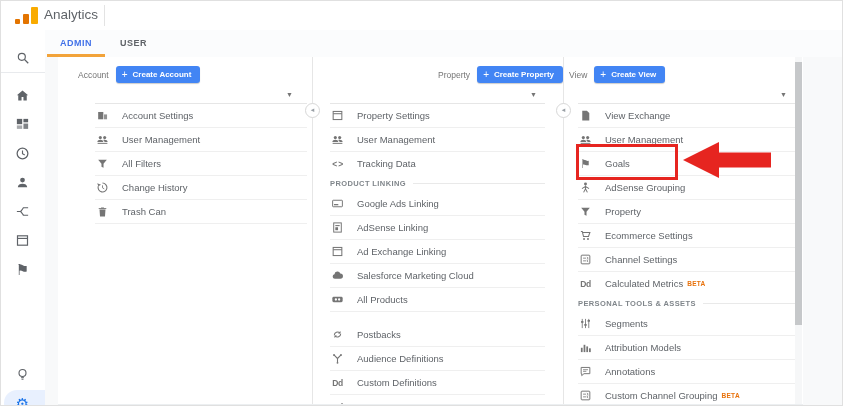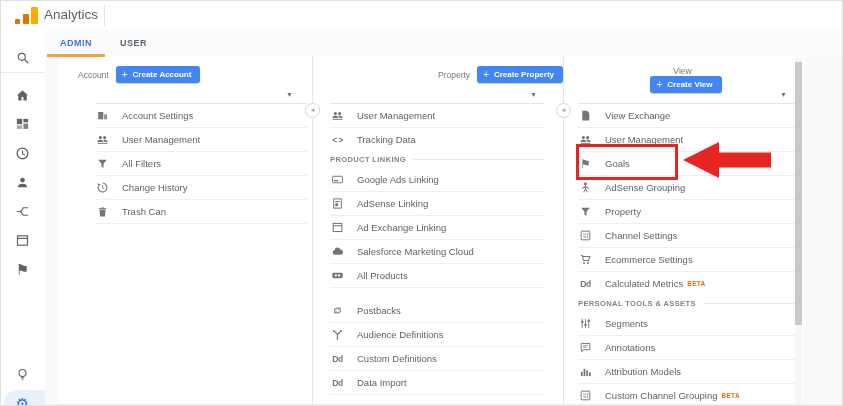--- a/index.html
+++ b/index.html
@@ -40,21 +40,21 @@
   #card{position:absolute;left:13px;top:0;width:745px;height:347px;background:#fff;border-bottom:1px solid #eceff1;}
   .vdiv{position:absolute;top:0;width:1px;height:347px;background:#e6e6e6;}
   #vdiv1{left:254px;} #vdiv2{left:505px;}
   .collapse-btn{position:absolute;top:46px;width:13px;height:13px;border:1px solid #d7d7d7;border-radius:50%;
     background:#fff;color:#9aa0a6;font-size:6px;line-height:13px;text-align:center;cursor:pointer;z-index:6;}
   #collapse1{left:247px;} #collapse2{left:498px;}
   .col{position:absolute;top:0;height:347px;overflow:hidden;}
   #col0{left:0;width:254px;} #col1{left:254px;width:251px;} #col2{left:505px;width:240px;}
   .col-head{position:relative;height:46px;}
   .head-top{display:flex;align-items:center;padding-top:9px;}
-  #col0 .head-top{padding-left:20px;} #col1 .head-top{padding-left:16px;justify-content:flex-end;} #col2 .head-top{padding-left:6px;flex-direction:column;}
+  #col0 .head-top{padding-left:20px;} #col1 .head-top{padding-left:16px;justify-content:flex-end;} #col2 .head-top{padding-left:6px;}
   .col-label{font-size:8.5px;color:#757575;margin-right:7px;}
   .create-btn{display:inline-flex;align-items:center;background:#4285f4;color:#fff;border:none;border-radius:3px;
     font-size:8px;font-weight:bold;font-family:inherit;padding:4px 9px 4px 6px;cursor:pointer;box-shadow:0 1px 1px rgba(0,0,0,.2);}
   .create-btn .plus{font-size:10px;font-weight:normal;margin-right:5px;line-height:8px;}
   .sel-caret{position:absolute;bottom:5px;font-size:7px;color:#757575;cursor:pointer;}
   #col0 .sel-caret{right:19px;} #col1 .sel-caret{right:26px;} #col2 .sel-caret{right:16px;}
   .col-list{border-top:1px solid #e6e6e6;}
   #col0 .col-list{margin:0 5px 0 37px;} #col1 .col-list{margin:0 18px 0 18px;} #col2 .col-list{margin:0 8px 0 15px;}
   .row{height:23px;display:flex;align-items:center;border-bottom:1px solid #efefef;cursor:pointer;}
   .row.no-border{border-bottom:none;}
@@ -251,20 +251,29 @@
               <span class="plus">+</span>
               <span>Create Property</span>
             </button>
         </div>
         <span class="sel-caret">▼</span>
       </div>
       <div class="col-list">
           <div class="row">
             <span class="ic">
               <svg viewBox="0 0 24 24">
+                <rect x="4" y="4.5" width="16" height="15" fill="none" stroke="currentColor" stroke-width="1.9"></rect>
+                <line x1="4" y1="8.7" x2="20" y2="8.7" stroke="currentColor" stroke-width="1.9"></line>
+              </svg>
+            </span>
+            <span class="lbl">Property Settings</span>
+          </div>
+          <div class="row">
+            <span class="ic">
+              <svg viewBox="0 0 24 24">
                 <circle cx="8" cy="8.5" r="2.9" fill="currentColor"></circle>
                 <circle cx="16" cy="8.5" r="2.9" fill="currentColor"></circle>
                 <path d="M2.5 16.5c0-2.7 2.8-4 5.5-4s5.5 1.3 5.5 4zM13.3 12.9c.8-.3 1.7-.4 2.7-.4 2.7 0 5.5 1.3 5.5 4h-5.3" fill="currentColor"></path>
                 <rect x="3" y="18.2" width="18" height="1.8" fill="currentColor"></rect>
               </svg>
             </span>
             <span class="lbl">User Management</span>
           </div>
           <div class="row no-border">
             <span class="ic">
@@ -413,36 +422,36 @@
             <span class="ic">
               <svg viewBox="0 0 24 24">
                 <path d="M4 5h16l-6.1 7.4V20l-3.8-2.2v-5.4z" fill="currentColor"></path>
               </svg>
             </span>
             <span class="lbl">Property</span>
           </div>
           <div class="row">
             <span class="ic">
               <svg viewBox="0 0 24 24">
+                <path d="M3.5 4.5H6l2.3 9.3h9.2l2.6-7.3H7" fill="none" stroke="currentColor" stroke-width="1.9"></path>
+                <circle cx="9.3" cy="18.6" r="1.8" fill="currentColor"></circle>
+                <circle cx="16.6" cy="18.6" r="1.8" fill="currentColor"></circle>
+              </svg>
+            </span>
+            <span class="lbl">Ecommerce Settings</span>
+          </div>
+          <div class="row">
+            <span class="ic">
+              <svg viewBox="0 0 24 24">
                 <rect x="4" y="4" width="16" height="16" rx="1.5" fill="none" stroke="currentColor" stroke-width="1.8"></rect>
                 <path d="M7.5 9.5h5.5M7.5 14.5h5.5" stroke="currentColor" stroke-width="1.5"></path>
                 <path d="M14.5 7.5 17 9.5l-2.5 2M17 12.5l-2.5 2 2.5 2" fill="none" stroke="currentColor" stroke-width="1.4"></path>
               </svg>
             </span>
             <span class="lbl">Channel Settings</span>
-          </div>
-          <div class="row">
-            <span class="ic">
-              <svg viewBox="0 0 24 24">
-                <path d="M3.5 4.5H6l2.3 9.3h9.2l2.6-7.3H7" fill="none" stroke="currentColor" stroke-width="1.9"></path>
-                <circle cx="9.3" cy="18.6" r="1.8" fill="currentColor"></circle>
-                <circle cx="16.6" cy="18.6" r="1.8" fill="currentColor"></circle>
-              </svg>
-            </span>
-            <span class="lbl">Ecommerce Settings</span>
           </div>
           <div class="row no-border">
             <span class="ic">
               <span class="txt">Dd</span>
             </span>
             <span class="lbl">Calculated Metrics</span>
             <span class="beta">BETA</span>
           </div>
           <div class="sec">
             <span class="t">PERSONAL TOOLS &amp; ASSETS</span>
@@ -455,36 +464,36 @@
                 <rect x="3.8" y="7.5" width="4.4" height="3.2" fill="currentColor"></rect>
                 <rect x="9.8" y="13" width="4.4" height="3.2" fill="currentColor"></rect>
                 <rect x="15.8" y="5.5" width="4.4" height="3.2" fill="currentColor"></rect>
               </svg>
             </span>
             <span class="lbl">Segments</span>
           </div>
           <div class="row">
             <span class="ic">
               <svg viewBox="0 0 24 24">
-                <path d="M4 4.5h16V16H9.2L5 19.6V16H4z" fill="none" stroke="currentColor" stroke-width="1.8"></path>
-                <path d="M7.5 8.7h9M7.5 11.7h6" stroke="currentColor" stroke-width="1.5"></path>
-              </svg>
-            </span>
-            <span class="lbl">Annotations</span>
-          </div>
-          <div class="row">
-            <span class="ic">
-              <svg viewBox="0 0 24 24">
                 <rect x="3.5" y="12.5" width="3.2" height="8" fill="currentColor"></rect>
                 <rect x="8.5" y="7" width="3.2" height="13.5" fill="currentColor"></rect>
                 <rect x="13.5" y="10" width="3.2" height="10.5" fill="currentColor"></rect>
                 <rect x="18.5" y="13.5" width="3.2" height="7" fill="currentColor"></rect>
               </svg>
             </span>
             <span class="lbl">Attribution Models</span>
+          </div>
+          <div class="row">
+            <span class="ic">
+              <svg viewBox="0 0 24 24">
+                <path d="M4 4.5h16V16H9.2L5 19.6V16H4z" fill="none" stroke="currentColor" stroke-width="1.8"></path>
+                <path d="M7.5 8.7h9M7.5 11.7h6" stroke="currentColor" stroke-width="1.5"></path>
+              </svg>
+            </span>
+            <span class="lbl">Annotations</span>
           </div>
           <div class="row">
             <span class="ic">
               <svg viewBox="0 0 24 24">
                 <rect x="4" y="4" width="16" height="16" rx="1.5" fill="none" stroke="currentColor" stroke-width="1.8"></rect>
                 <path d="M7.5 9.5h5.5M7.5 14.5h5.5" stroke="currentColor" stroke-width="1.5"></path>
                 <path d="M14.5 7.5 17 9.5l-2.5 2M17 12.5l-2.5 2 2.5 2" fill="none" stroke="currentColor" stroke-width="1.4"></path>
               </svg>
             </span>
             <span class="lbl">Custom Channel Grouping</span>

